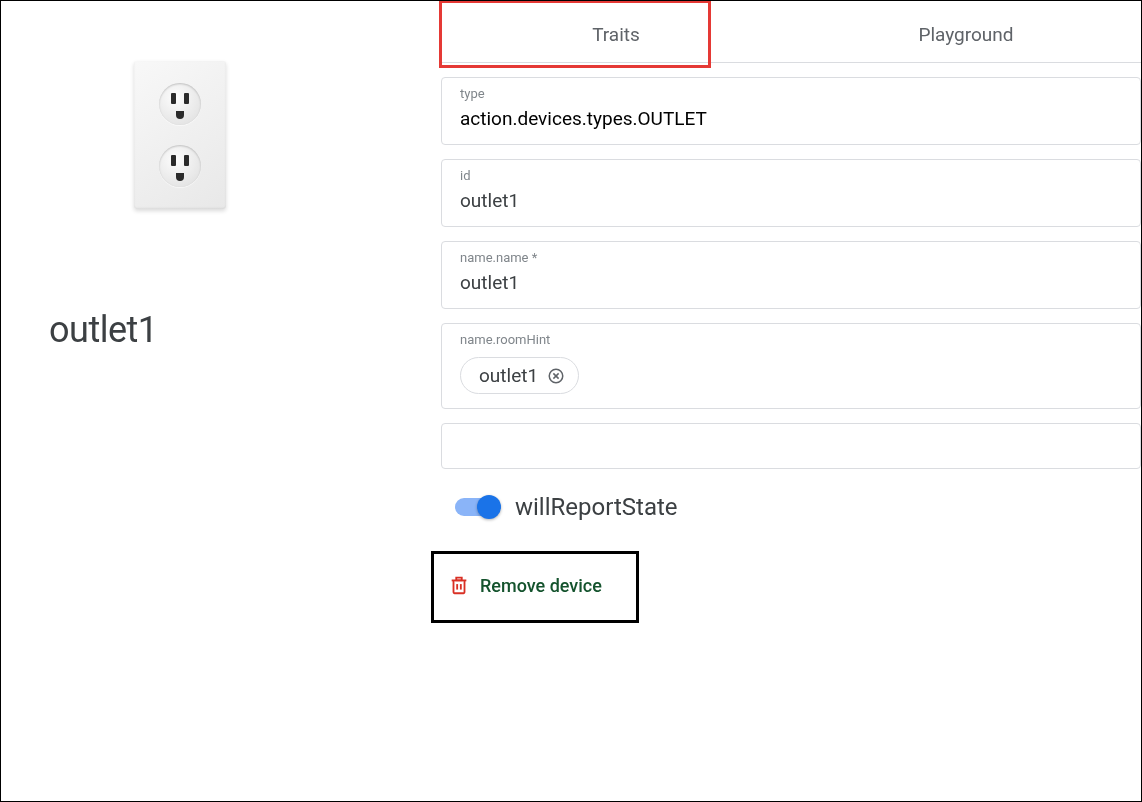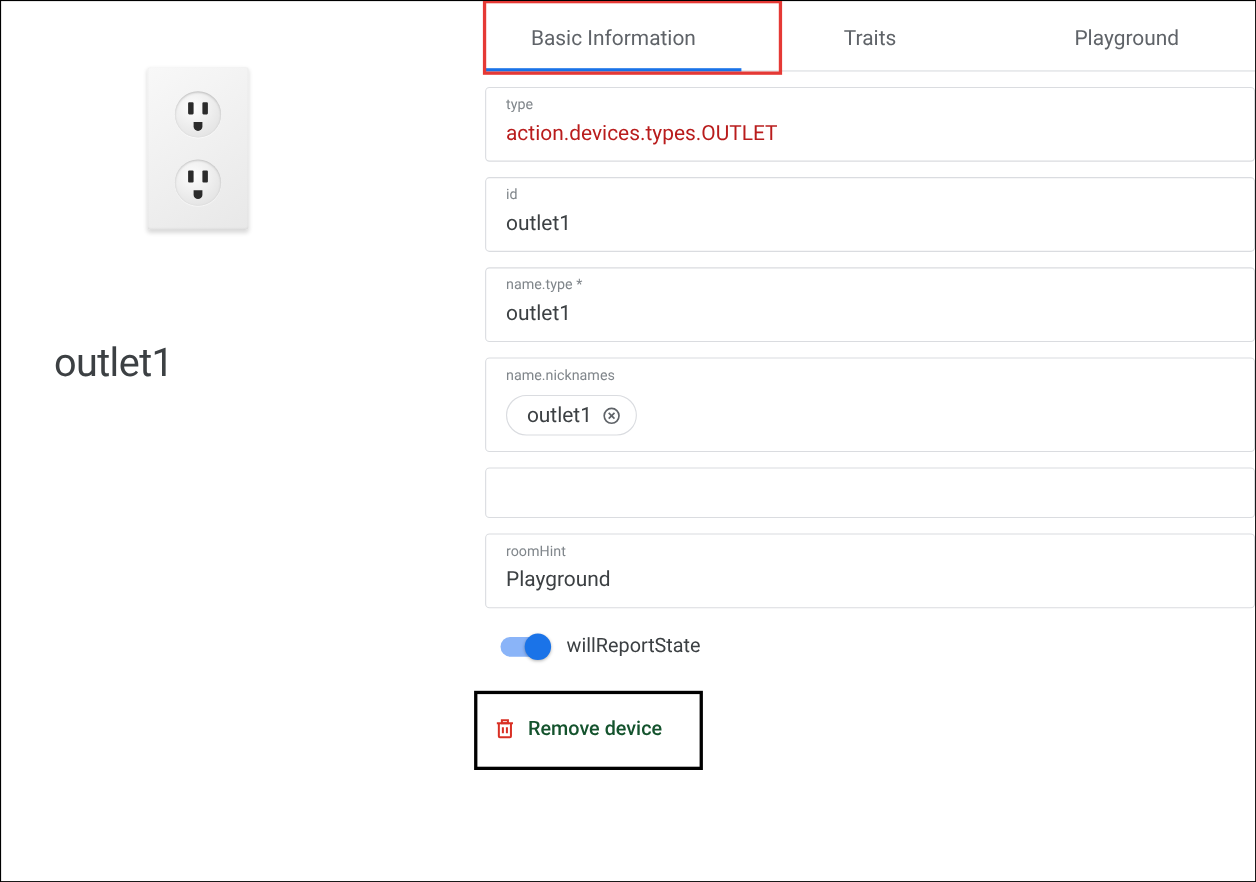--- a/index.html
+++ b/index.html
@@ -117,21 +117,21 @@
     }
     .field-value {
       font-size: 19px;
       color: #3c4043;
       border: none;
       outline: none;
       width: 100%;
       background: transparent;
       font-family: inherit;
     }
-    .field-value.muted { color: #b91c1c; }
+    .field-value.muted { color: #000000; }
     .field-value.empty { min-height: 22px; }
     .chip {
       display: inline-flex;
       align-items: center;
       border: 1px solid #dadce0;
       border-radius: 20px;
       padding: 6px 12px 6px 18px;
       font-size: 19px;
       color: #3c4043;
       gap: 8px;
@@ -163,21 +163,21 @@
       width: 24px;
       height: 24px;
       background: #1a73e8;
       border-radius: 50%;
       position: absolute;
       right: -2px;
       top: -3px;
       box-shadow: 0 1px 3px rgba(0,0,0,0.3);
     }
     .toggle-label {
-      font-size: 18px;
+      font-size: 24px;
       color: #3c4043;
     }
     .remove-wrap {
       border: 3px solid #000;
       display: inline-block;
       margin: 30px 0 0 -10px;
       padding: 20px 34px 20px 14px;
     }
     .remove-btn {
       display: inline-flex;
@@ -205,64 +205,59 @@
         <div class="outlet-ground"></div>
       </div>
   </div>
   <h1 class="device-name-heading">outlet1</h1>
 </div>
 
 <div class="main">
 
   <div class="tabs">
     <div class="highlight-red"></div>
-    <div class="tab active">Basic Information</div>
     <div class="tab">Traits</div>
     <div class="tab">Playground</div>
   </div>
 
   <div class="form-area">
 
     <div class="field">
       <span class="field-label">type</span>
       <div class="field-value muted">action.devices.types.OUTLET</div>
     </div>
 
     <div class="field">
       <span class="field-label">id</span>
       <div class="field-value">outlet1</div>
     </div>
 
     <div class="field">
-      <span class="field-label">name.type *</span>
+      <span class="field-label">name.name *</span>
       <input class="field-value" value="outlet1" style="">
     </div>
 
     <div class="field">
-      <span class="field-label">name.nicknames</span>
+      <span class="field-label">name.roomHint</span>
       <div class="chip">
         <span>outlet1</span>
         <span class="chip-close">
           <svg viewBox="0 0 24 24" width="18" height="18" fill="none" stroke="#5f6368" stroke-width="2">
             <circle cx="12" cy="12" r="9"></circle>
             <line x1="8.5" y1="8.5" x2="15.5" y2="15.5"></line>
             <line x1="15.5" y1="8.5" x2="8.5" y2="15.5"></line>
           </svg>
         </span>
       </div>
     </div>
 
     <div class="field">
       <div class="field-value empty"></div>
     </div>
 
-    <div class="field">
-      <span class="field-label">roomHint</span>
-      <input class="field-value" value="Playground" style="">
-    </div>
 
     <div class="toggle-row">
       <div class="switch">
         <div class="switch-thumb"></div>
       </div>
       <span class="toggle-label">willReportState</span>
     </div>
 
     <div class="remove-wrap">
       <button class="remove-btn">

